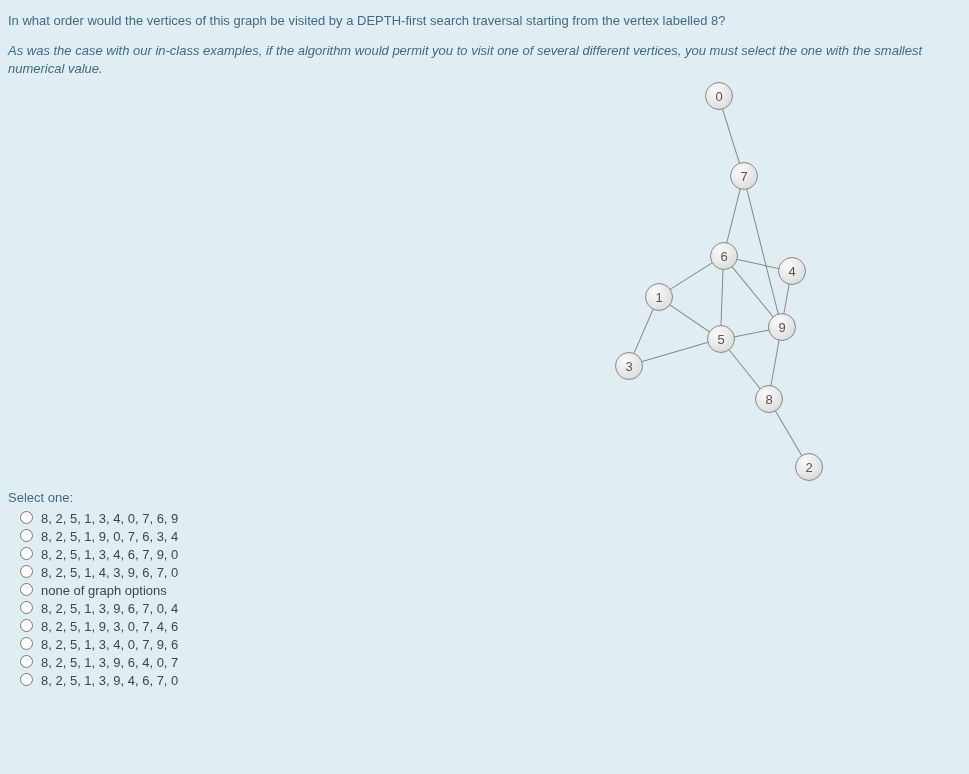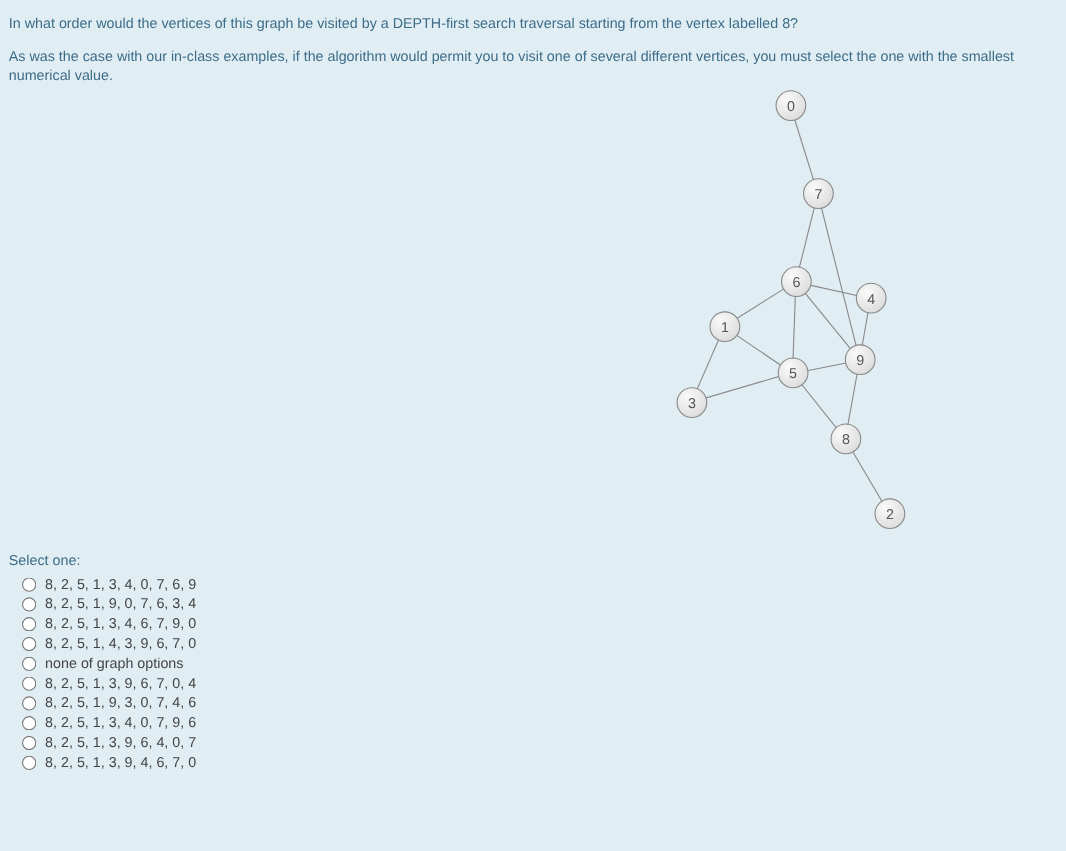--- a/index.html
+++ b/index.html
@@ -12,20 +12,21 @@
       color: #3d6c88;
       font-size: 13px;
     }
     .question-text {
       padding: 12px 24px 6px 8px;
       line-height: 1.4;
     }
     .rule-text {
       padding: 6px 8px 8px 8px;
       line-height: 1.4;
+      font-style: italic;
     }
     .graph-area {
       position: absolute;
       top: 70px;
       left: 600px;
       width: 320px;
       height: 420px;
     }
     .vertex {
       position: absolute;
@@ -43,32 +44,32 @@
     }
     .edge {
       position: absolute;
       background: #888;
       height: 1px;
       transform-origin: 0 0;
       z-index: 1;
     }
     .answer-block {
       position: absolute;
-      top: 502px;
+      top: 490px;
       left: 8px;
       color: #444;
     }
     .select-one {
       margin-bottom: 6px;
       font-size: 13px;
       color: #3d6c88;
     }
     .option {
       display: flex;
-      align-items: flex-end;
+      align-items: flex-start;
       margin: 3px 0 3px 12px;
       font-size: 13px;
       color: #444;
     }
     .option input[type="radio"] {
       margin-right: 8px;
       width: 13px;
       height: 13px;
     }
     .option label {

